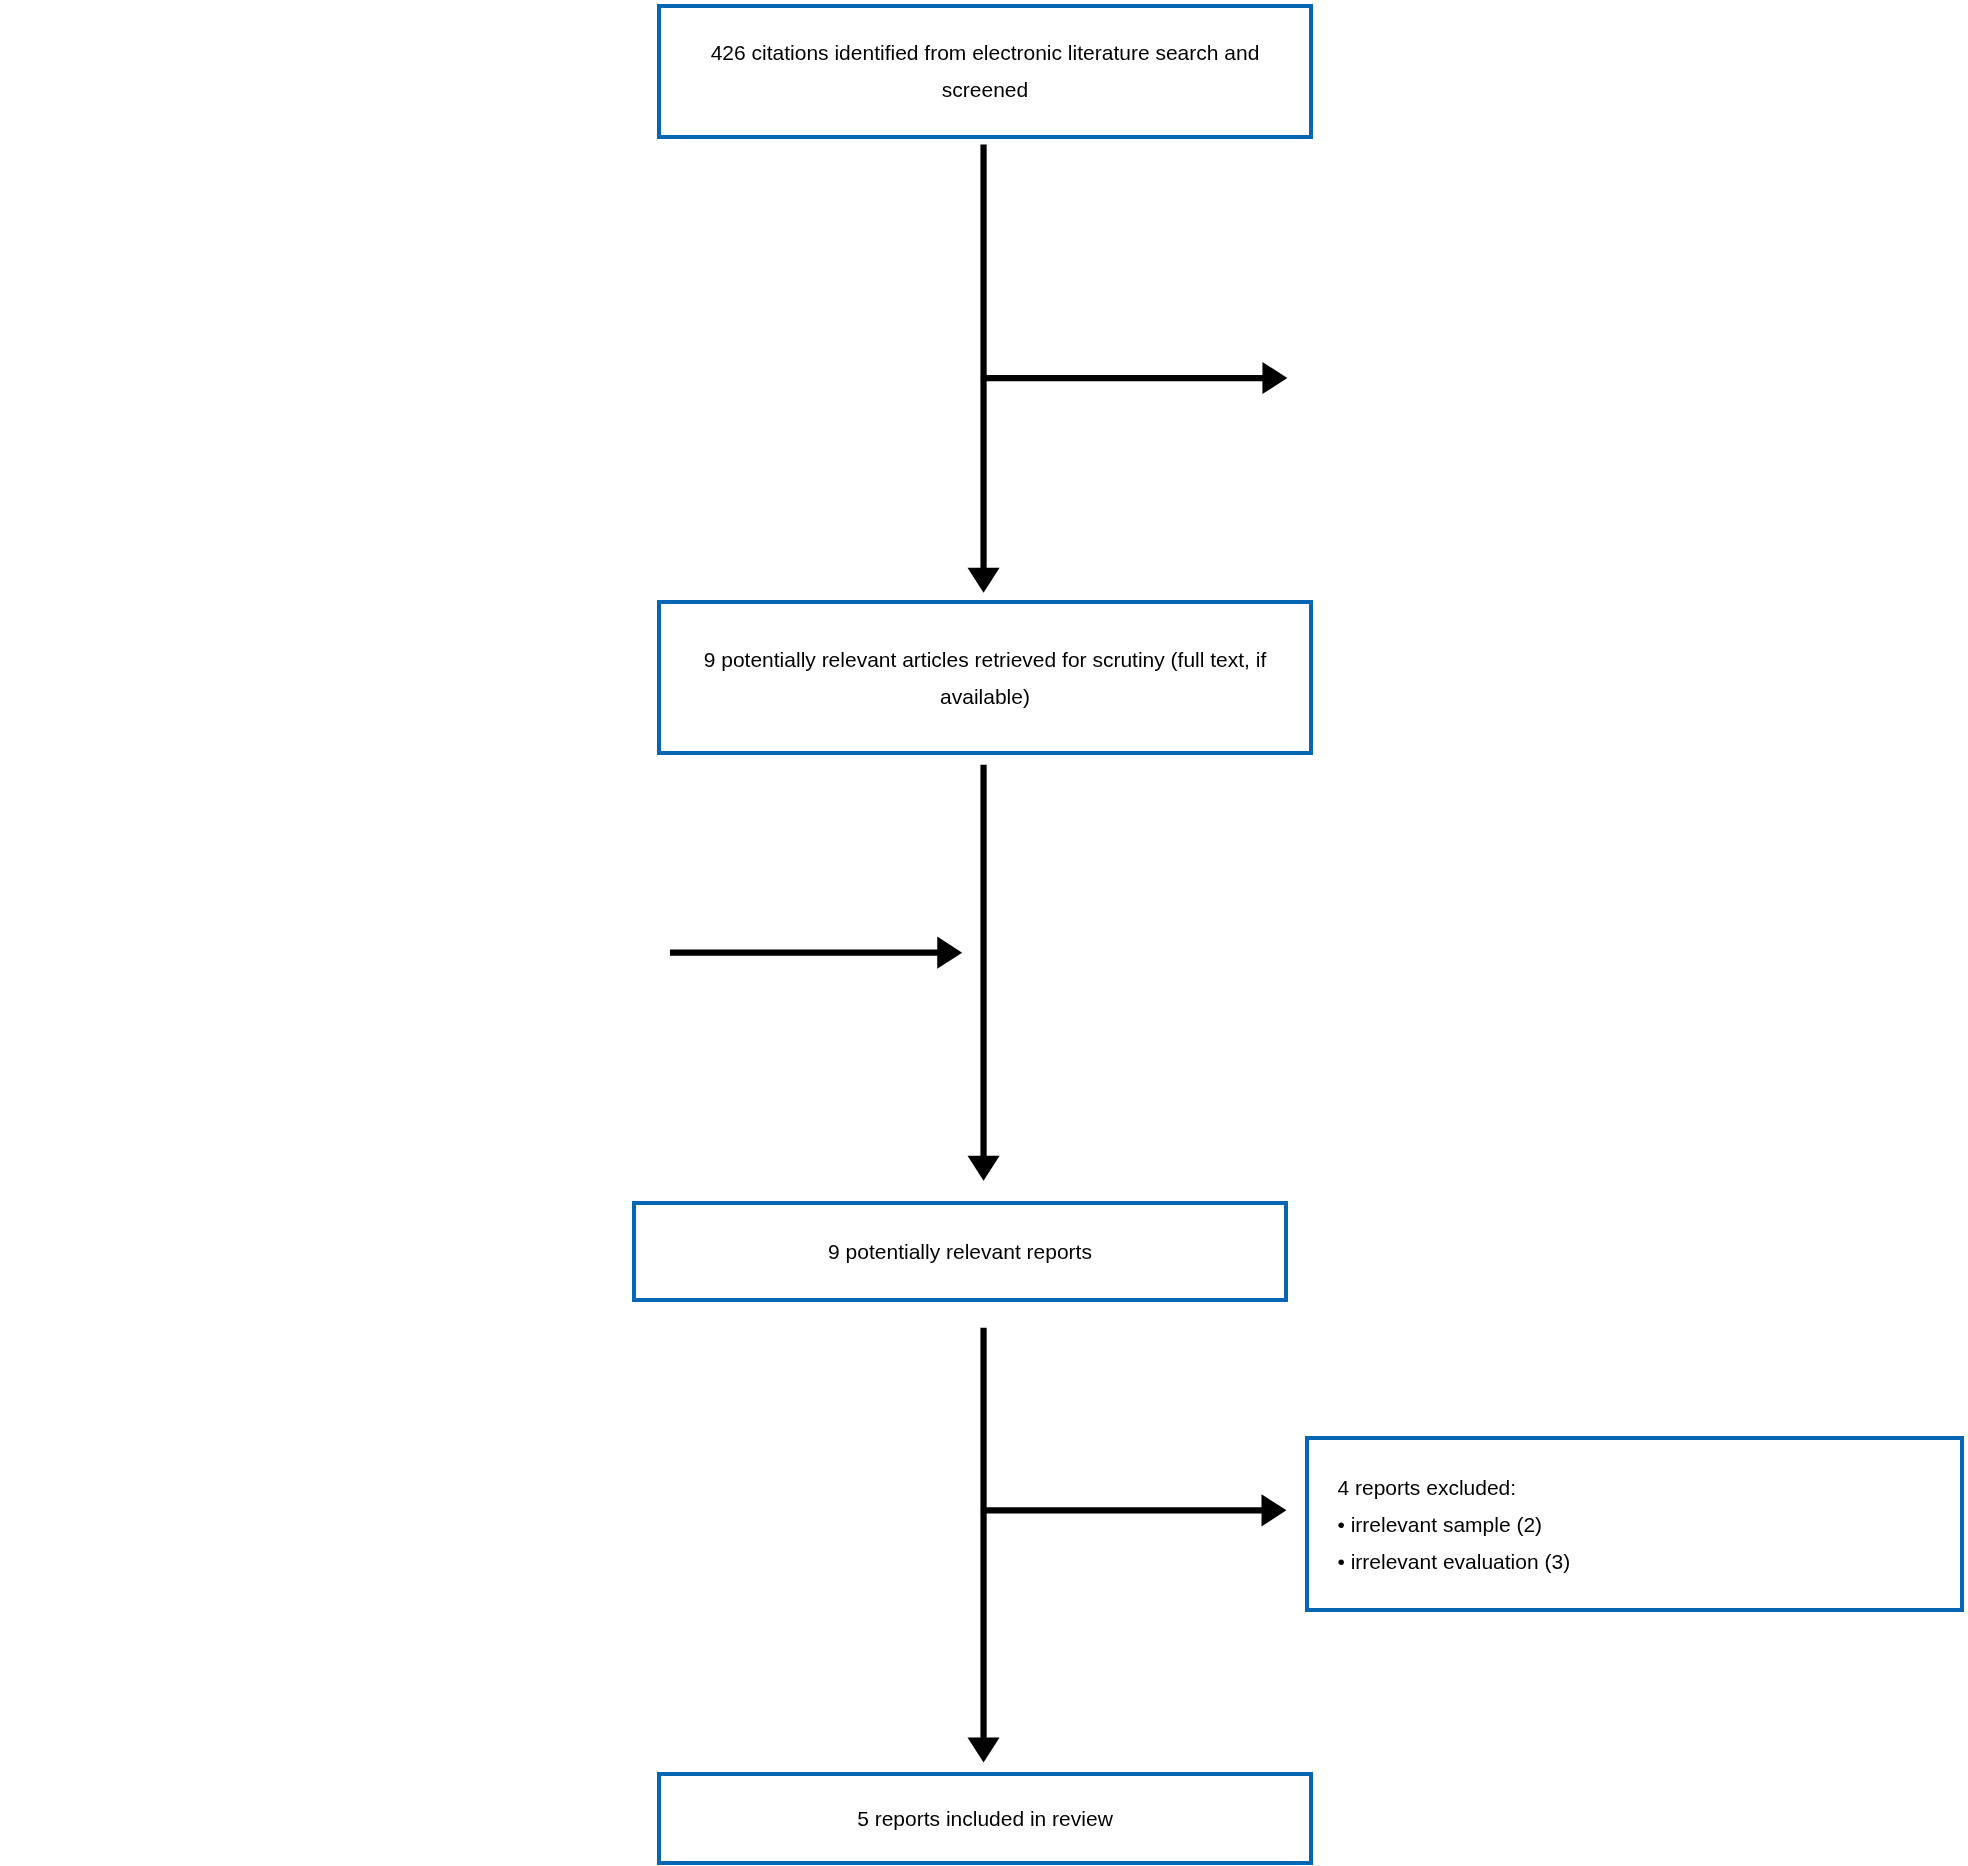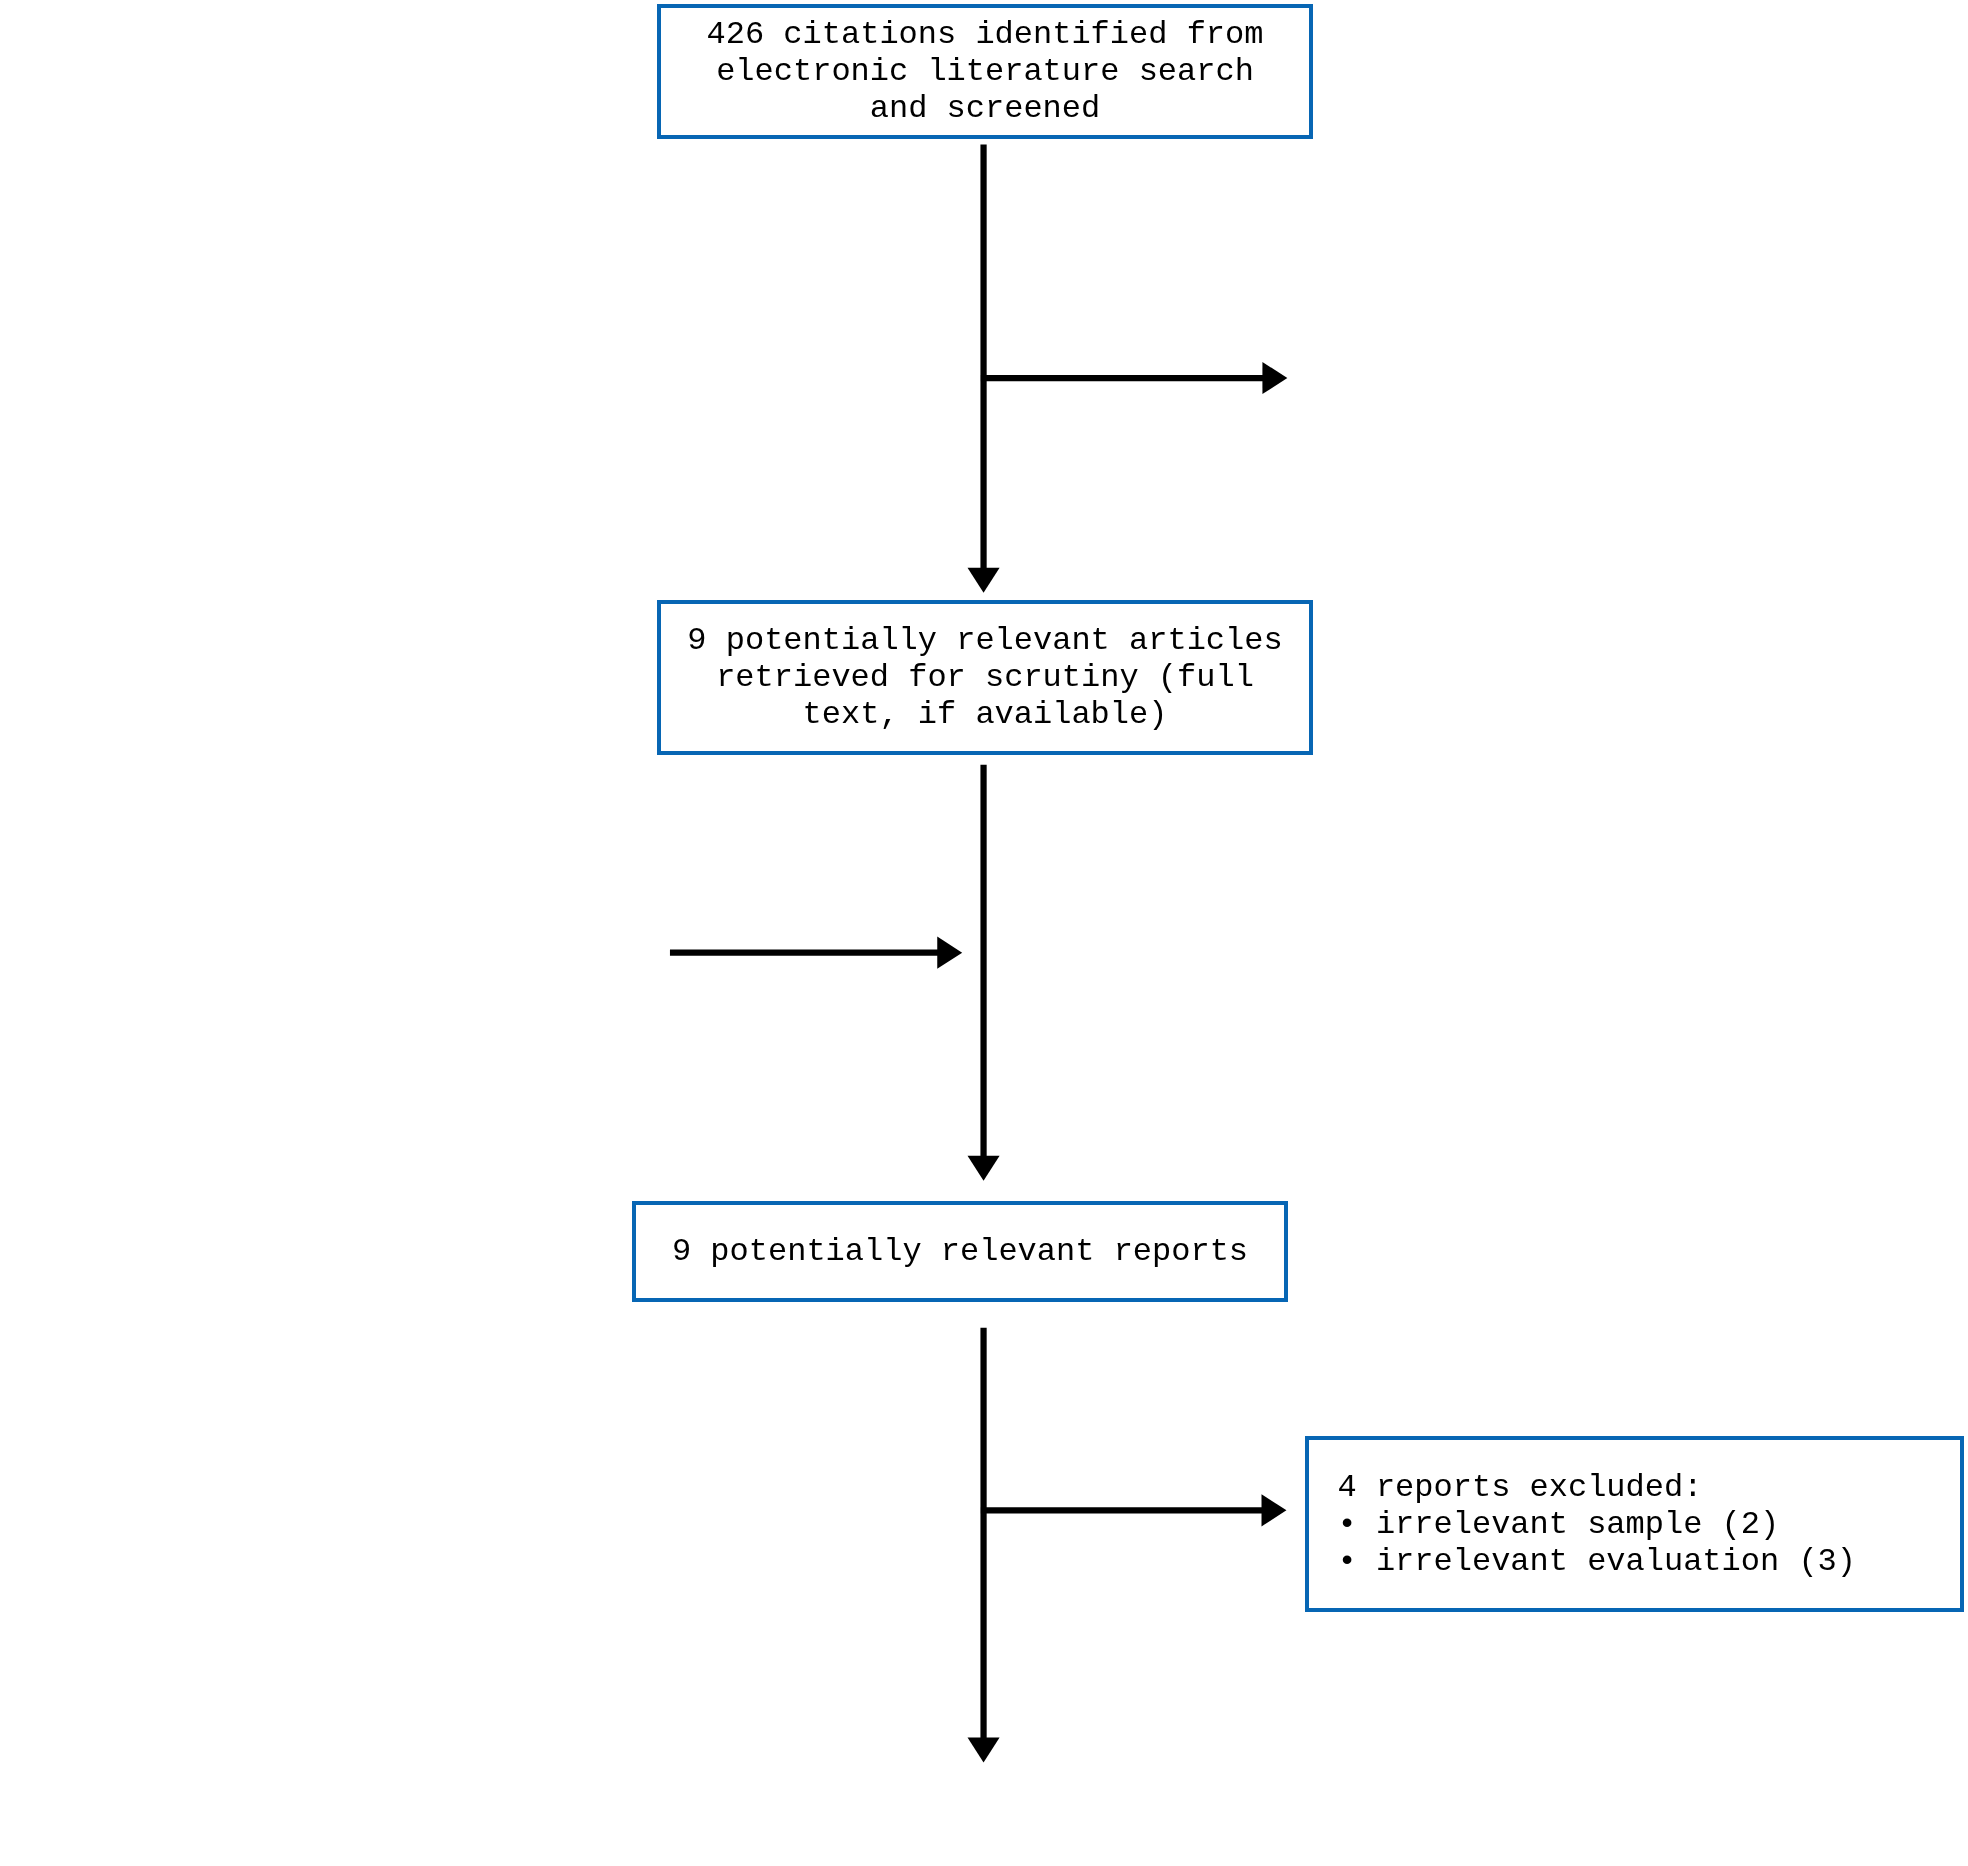--- a/index.html
+++ b/index.html
@@ -8,22 +8,22 @@
     --box-fill:#ffffff;
     --arrow:#000000;
     --text:#000000;
   }
   html,body{margin:0;padding:0;background:var(--background);}
   .canvas{
     position:relative;
     width:1968px;
     height:1867px;
     background:var(--background);
-    font-family:Liberation Mono, monospace;
-    font-size:32px;
+    font-family:Liberation Sans, sans-serif;
+    font-size:21px;
     line-height:37px;
     color:var(--text);
     overflow:hidden;
   }
   svg.arrows{position:absolute;left:0;top:0;width:1968px;height:1867px;}
   svg.arrows line{stroke:var(--arrow);stroke-width:7;}
   svg.arrows polygon{fill:var(--arrow);stroke:none;}
   .box{
     position:absolute;
     box-sizing:border-box;
@@ -94,15 +94,18 @@
   <div class="box center b5">
     <span>9 potentially relevant reports</span>
   </div>
 
   <div class="box left b6">
     <div>4 reports excluded:</div>
     <div>• irrelevant sample (2)</div>
     <div>• irrelevant evaluation (3)</div>
   </div>
 
+  <div class="box center b7">
+    <span>5 reports included in review</span>
+  </div>
 
 </div>
 
 
 </body></html>

